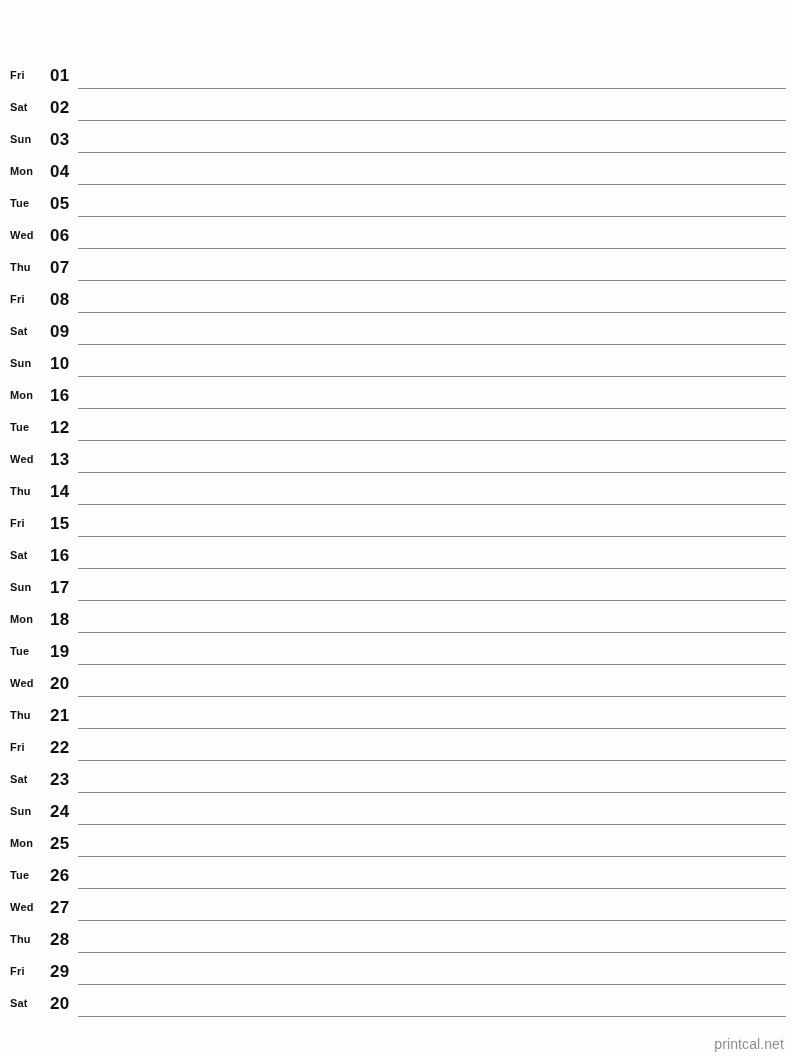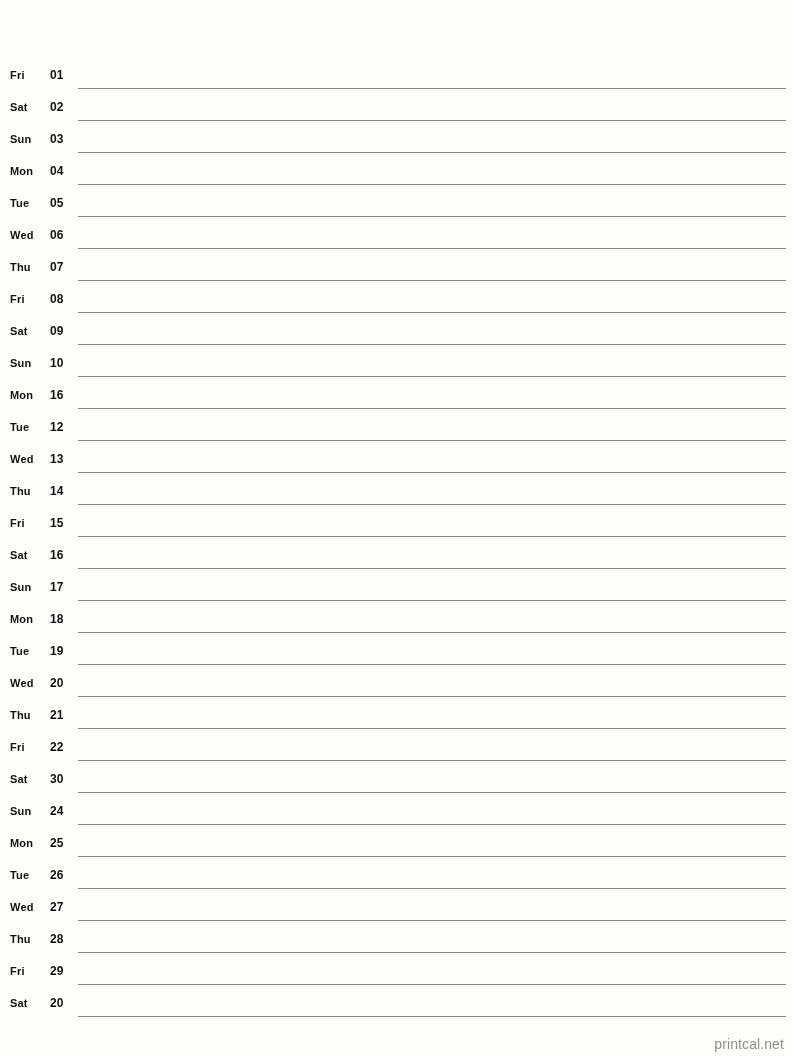--- a/index.html
+++ b/index.html
@@ -57,21 +57,21 @@
     font-weight: bold;
     color: #111111;
     line-height: 13px;
     letter-spacing: 0.2px;
   }
 
   .day-number {
     position: absolute;
     left: 50px;
     top: 7px;
-    font-size: 12px;
+    font-size: 17px;
     font-weight: bold;
     color: #111111;
     line-height: 13px;
     letter-spacing: 0.2px;
   }
 
   .day-rule {
     position: absolute;
     left: 78px;
     right: 6px;
@@ -202,21 +202,21 @@
         <span class="day-number">21</span>
         <div class="day-rule"></div>
       </div>
       <div class="day-row">
         <span class="day-weekday">Fri</span>
         <span class="day-number">22</span>
         <div class="day-rule"></div>
       </div>
       <div class="day-row">
         <span class="day-weekday">Sat</span>
-        <span class="day-number">30</span>
+        <span class="day-number">23</span>
         <div class="day-rule"></div>
       </div>
       <div class="day-row">
         <span class="day-weekday">Sun</span>
         <span class="day-number">24</span>
         <div class="day-rule"></div>
       </div>
       <div class="day-row">
         <span class="day-weekday">Mon</span>
         <span class="day-number">25</span>

